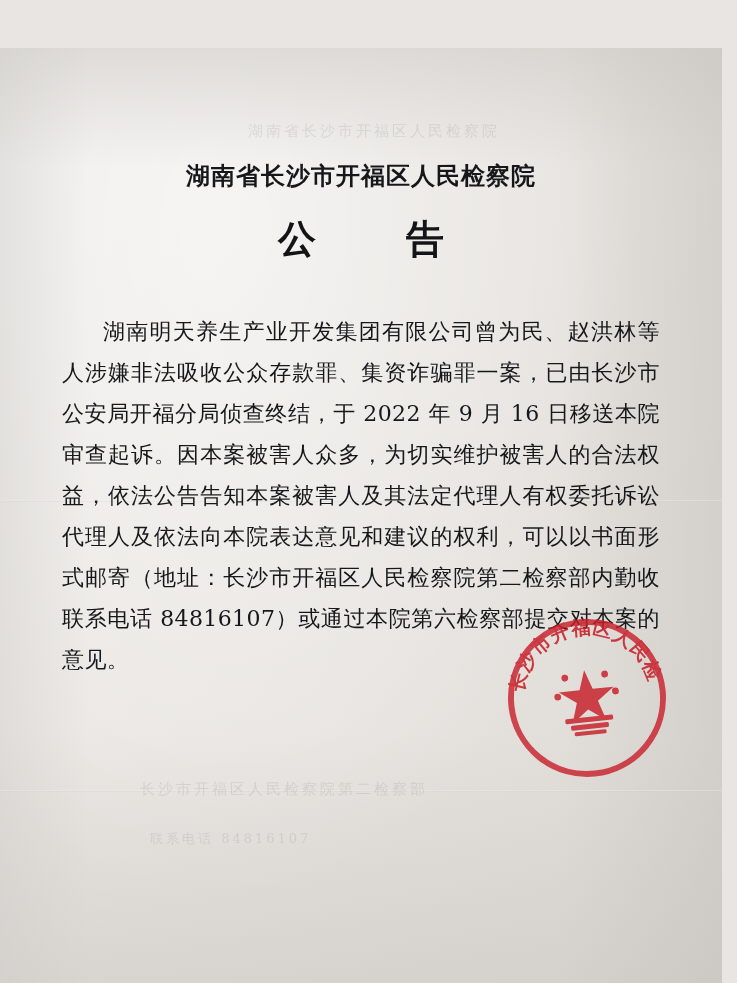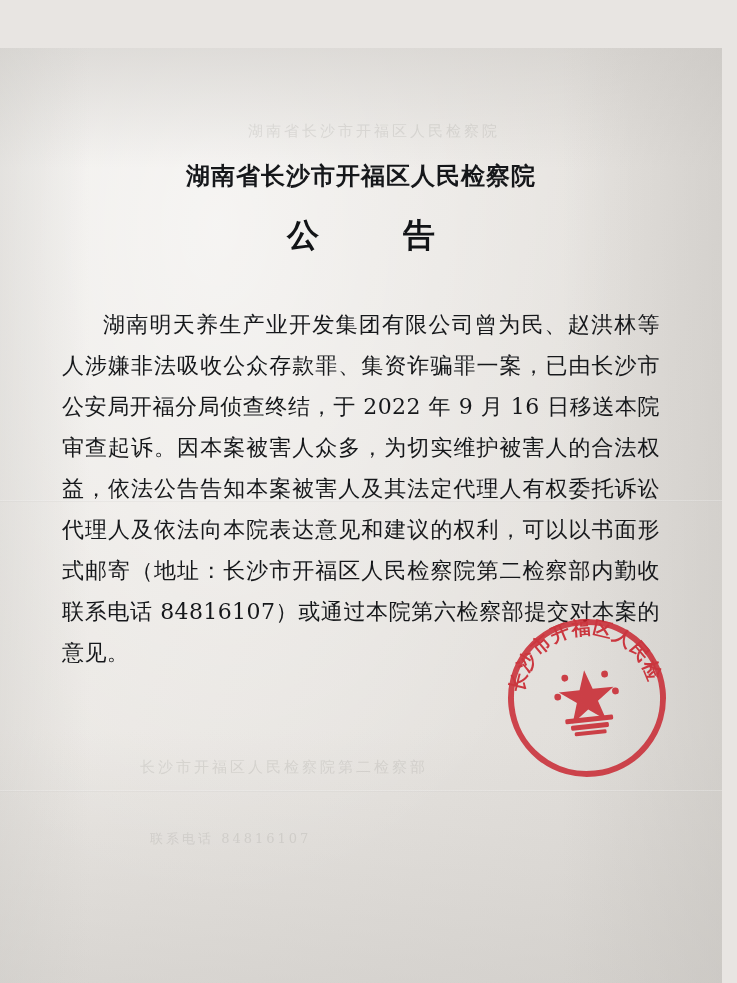--- a/index.html
+++ b/index.html
@@ -58,42 +58,42 @@
   .ghost {
     position: absolute;
     color: rgba(120,118,114,0.16);
     font-size: 15px;
     letter-spacing: 3px;
     white-space: nowrap;
     pointer-events: none;
     user-select: none;
   }
   .ghost.g1 { left: 248px; top: 74px; }
-  .ghost.g2 { left: 140px; top: 710px; }
+  .ghost.g2 { left: 140px; top: 732px; }
   .ghost.g3 { left: 150px; top: 782px; font-size: 13px; }
 
   
   .doc {
     position: relative;
     z-index: 3;
     padding: 0 62px;
   }
   .org-title {
     margin-top: 112px;
     text-align: center;
     font-size: 24px;
     font-weight: 700;
     color: #15171a;
     letter-spacing: 1px;
     font-family: "DejaVu Serif", "Liberation Serif", serif;
   }
   .doc-type {
     margin-top: 22px;
     text-align: center;
-    font-size: 32px;
+    font-size: 38px;
     font-weight: 700;
     color: #121417;
     letter-spacing: 26px;
     text-indent: 26px;
   }
   .body-text {
     margin-top: 46px;
     font-size: 22px;
     line-height: 41px;
     color: #16181b;

